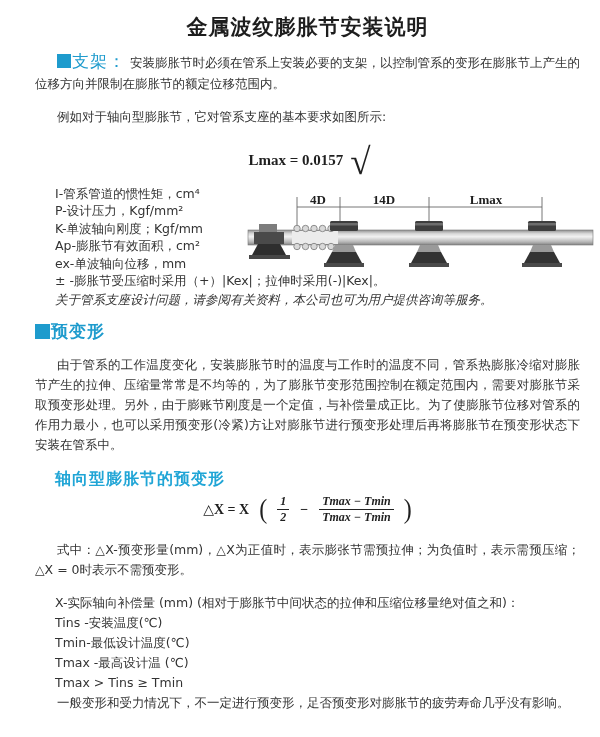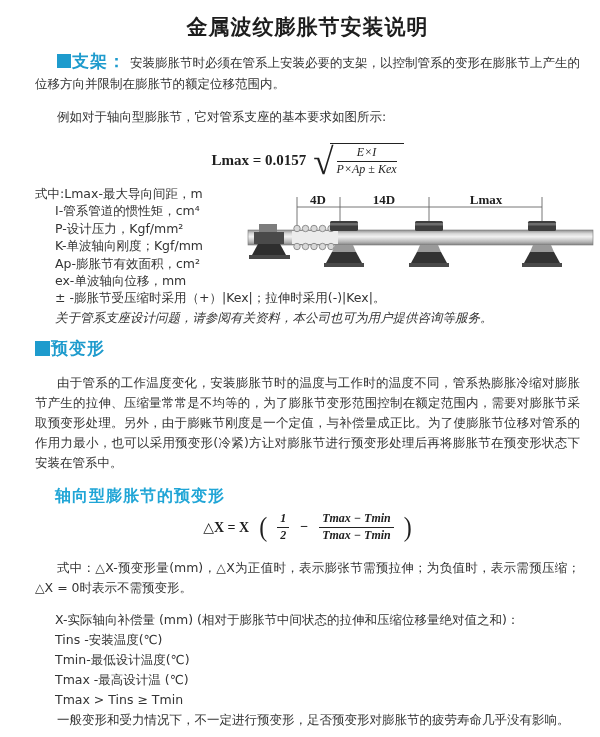--- a/index.html
+++ b/index.html
@@ -6,21 +6,21 @@
   *{box-sizing:border-box;}
   body{margin:0;background:#ffffff;}
   .page{position:relative;width:600px;height:737px;overflow:hidden;background:#fff;
         font-family:"DejaVu Sans","Liberation Sans",sans-serif;color:#343434;border-radius:6px;}
   .content{padding:0 20px 0 35px;}
   .doc-title{padding-top:13px;text-align:center;font-size:21px;font-weight:bold;color:#1d1d1d;letter-spacing:1px;}
   .para{font-size:12.5px;line-height:20px;text-align:justify;color:#333;}
   .indent{text-indent:22px;}
   .intro-para{margin-top:10px;line-height:21px;}
   .sq{display:inline-block;width:14px;height:14px;background:var(--accent);margin-right:1px;vertical-align:-1px;}
-  .blue-label{color:var(--accent);font-size:17px;font-weight:bold;letter-spacing:1px;}
+  .blue-label{color:var(--accent);font-size:17px;font-weight:normal;letter-spacing:1px;}
   .h2{margin-top:10px;font-size:17px;font-weight:bold;color:var(--accent);height:24px;line-height:24px;letter-spacing:1px;}
   .h2 .sq{width:15px;height:15px;vertical-align:-2px;}
   .h3{margin-top:2px;font-size:16px;font-weight:bold;color:#20a5d6;letter-spacing:1px;height:22px;line-height:22px;}
   .h3.axial{margin-left:20px;}
   .deflist{margin-top:4px;font-size:12.5px;line-height:17.4px;color:#333;}
   .def-item{margin-left:20px;}
   .def-note{margin-left:20px;margin-top:2px;font-style:italic;}
   
   .formula{text-align:center;font-family:"Liberation Serif","DejaVu Serif",serif;color:#1f1f1f;}
   .f1{margin-top:6px;height:42px;display:flex;align-items:center;justify-content:center;}
@@ -49,31 +49,24 @@
 
     <p class="para indent intro-para"><span class="sq"></span><span class="blue-label">支架：</span>
       <span>安装膨胀节时必须在管系上安装必要的支架，以控制管系的变形在膨胀节上产生的位移方向并限制在膨胀节的额定位移范围内。</span></p>
 
     <p class="para indent">例如对于轴向型膨胀节，它对管系支座的基本要求如图所示:</p>
 
     <div class="formula f1">
       <span class="f-bold">Lmax = 0.0157</span>
       <span class="radical">
         <span class="rad-sign">√</span>
-        <span class="rad-body">
-          <span class="frac">
-            <span class="fnum">E×I</span>
-            <span class="fden">P×Ap ± Kex</span>
-          </span>
-        </span>
       </span>
     </div>
 
     <div class="deflist">
-      <div>式中:Lmax-最大导向间距，m</div>
       <div class="def-item">I-管系管道的惯性矩，cm⁴</div>
       <div class="def-item">P-设计压力，Kgf/mm²</div>
       <div class="def-item">K-单波轴向刚度；Kgf/mm</div>
       <div class="def-item">Ap-膨胀节有效面积，cm²</div>
       <div class="def-item">ex-单波轴向位移，mm</div>
       <div class="def-item">± -膨胀节受压缩时采用（+）|Kex|；拉伸时采用(-)|Kex|。</div>
       <div class="def-note">关于管系支座设计问题，请参阅有关资料，本公司也可为用户提供咨询等服务。</div>
     </div>
 
     <div class="h2"><span class="sq"></span><span>预变形</span></div>

